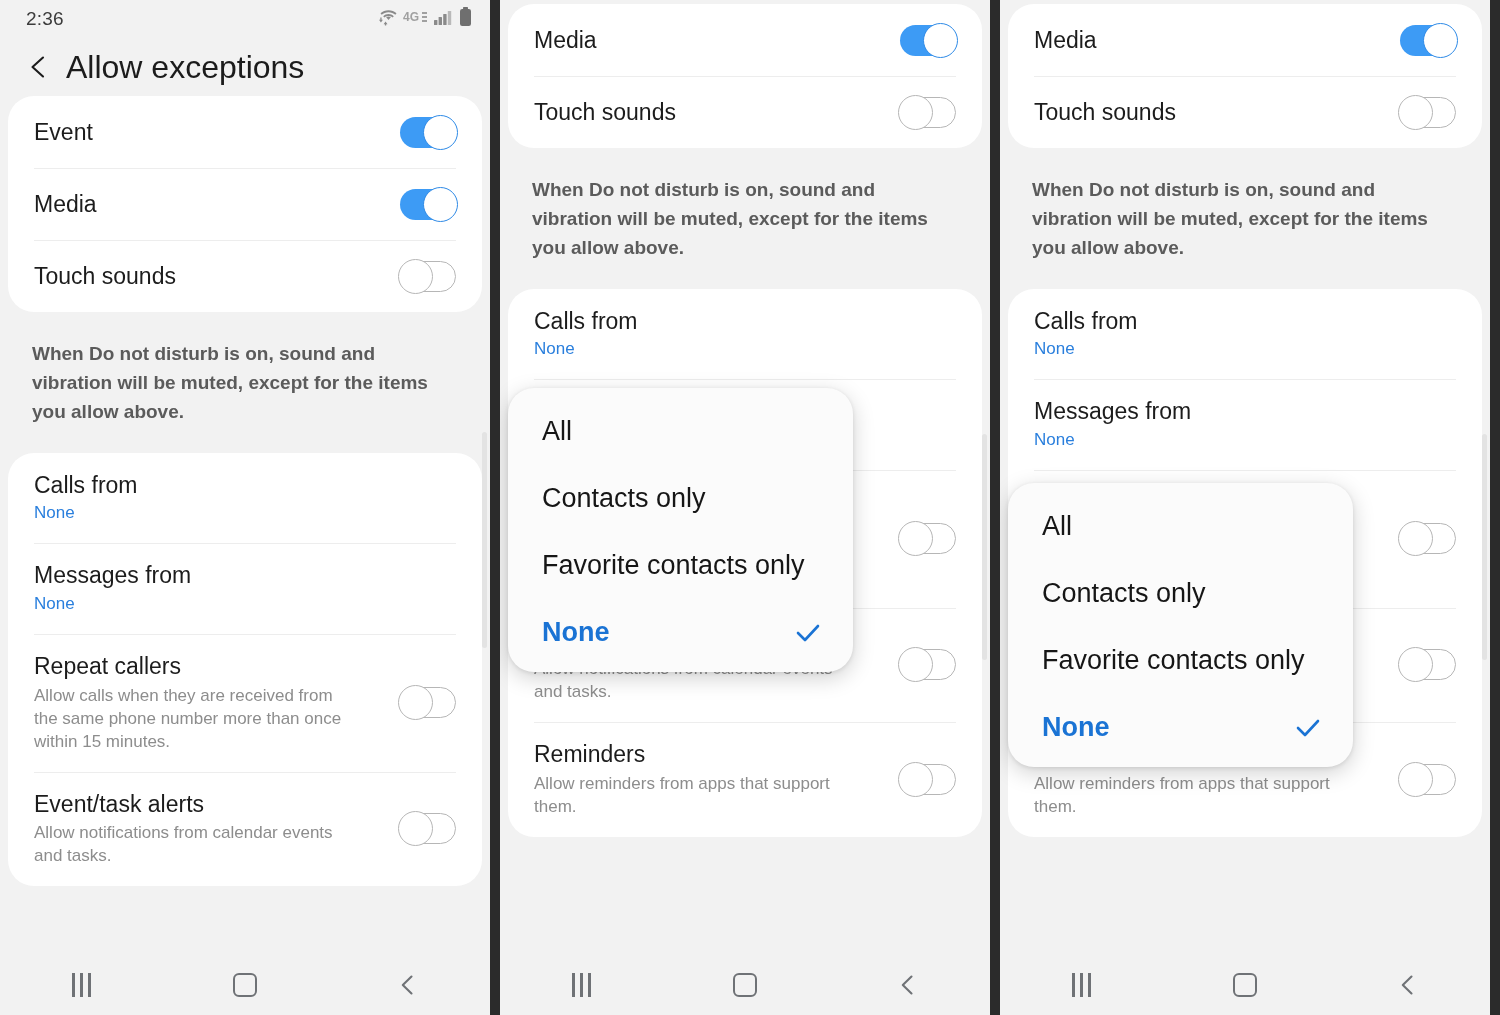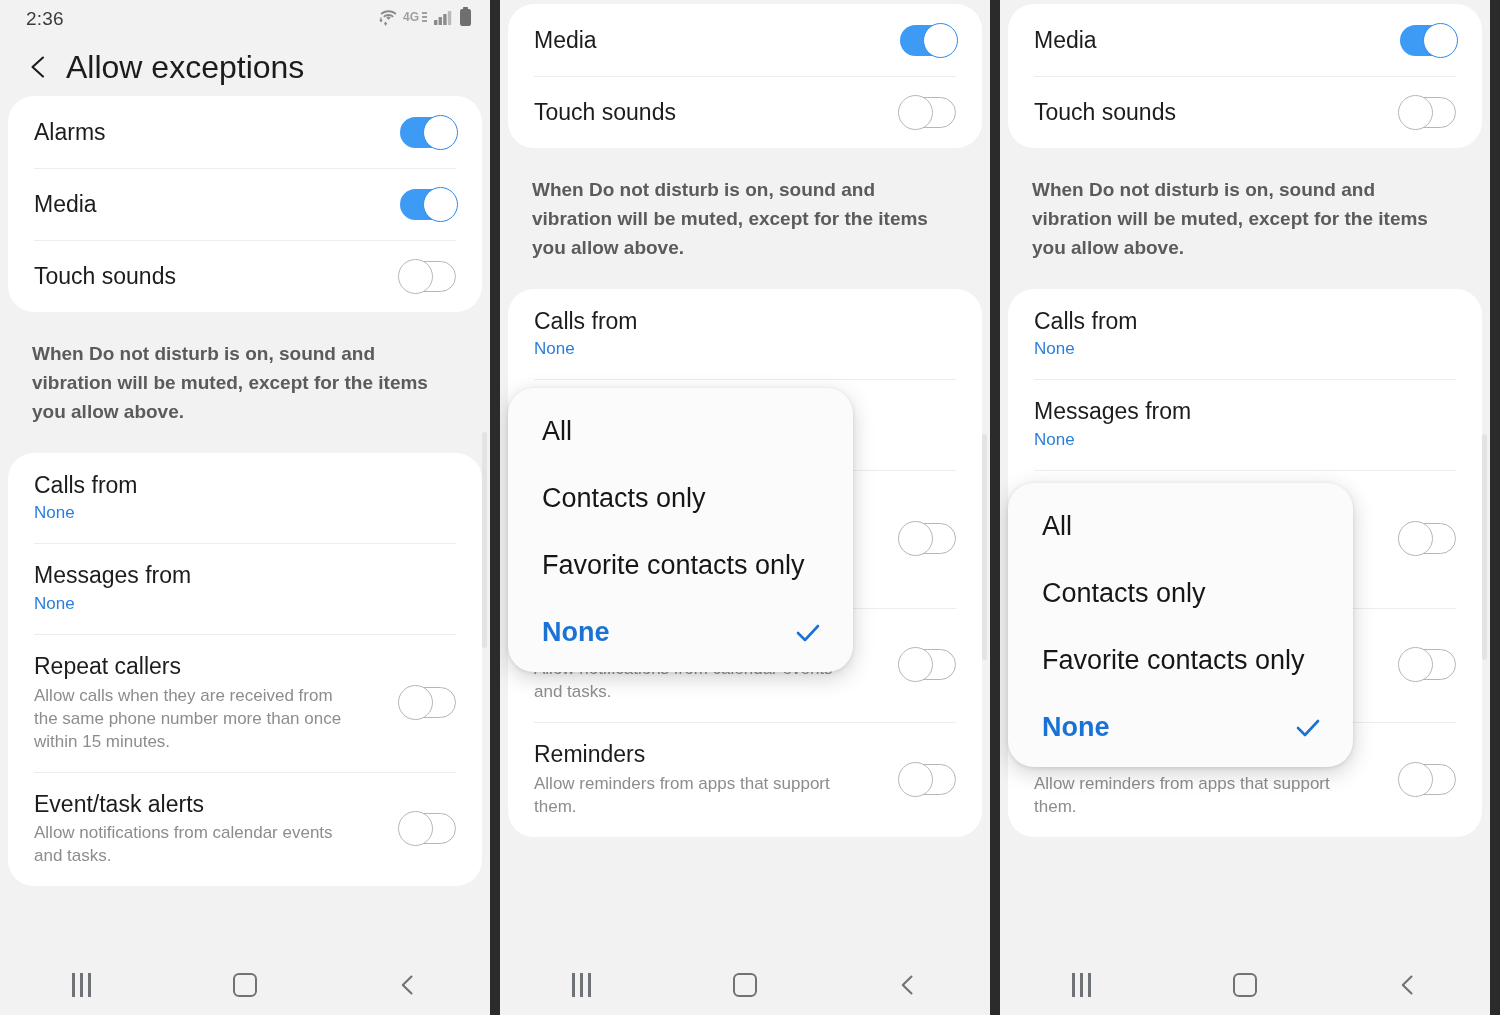--- a/index.html
+++ b/index.html
@@ -284,21 +284,21 @@
             <path d="M17 3.5 L6.5 13 L17 22.5" fill="none" stroke="#1c1c1c" stroke-width="2.1" stroke-linecap="round" stroke-linejoin="round"></path>
           </svg></span>
       <span class="header-title">Allow exceptions</span>
     </div>
 
     <div class="screen">
       <div class="content" style="top:96px;">
         <div class="card">
             <div class="row">
               <div class="row-text">
-      <div class="row-title">Alarms</div>
+      <div class="row-title">Event</div>
               </div>
               <div class="toggle on">
             <span class="track"></span>
             <span class="knob"></span>
           </div>
             </div>
             <div class="row">
               <div class="row-text">
       <div class="row-title">Media</div>
               </div>

